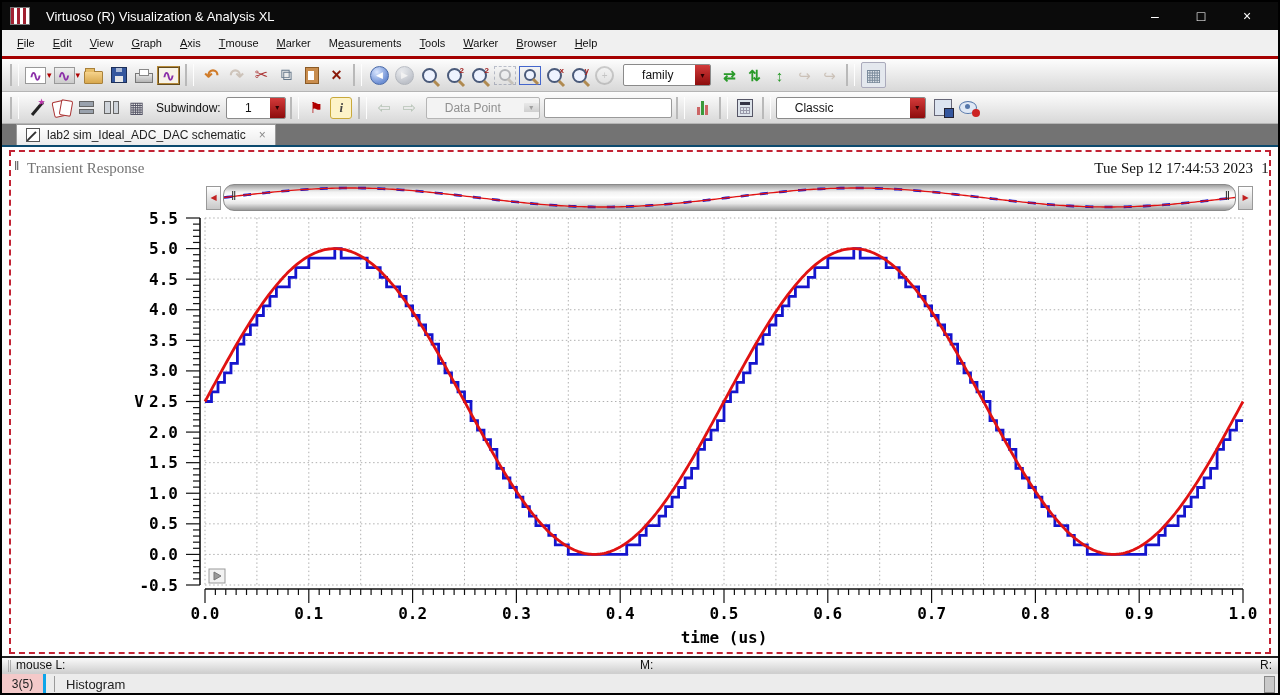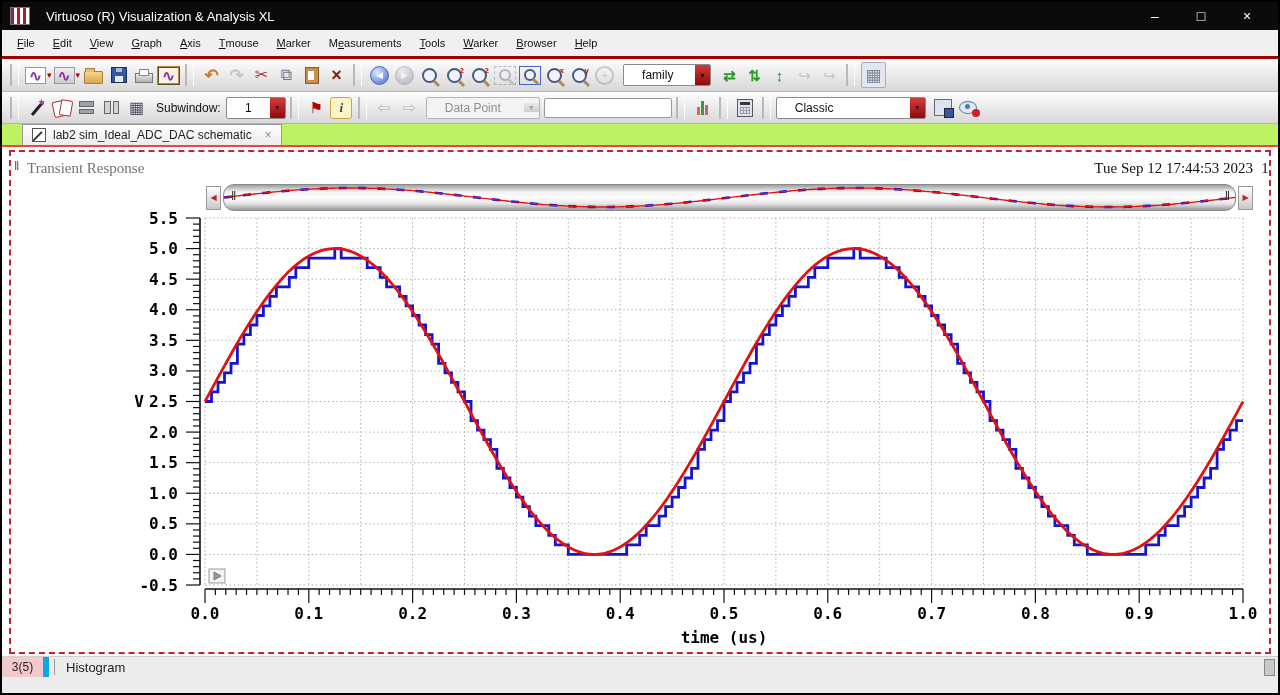--- a/index.html
+++ b/index.html
@@ -79,21 +79,21 @@
   .calcicon::before{content:"";position:absolute;top:2px;left:2px;right:2px;height:3px;background:#334;}
   .calcicon::after{content:"";position:absolute;bottom:2px;left:2px;right:2px;height:7px;
         background:repeating-linear-gradient(0deg,#99a 0 1px,transparent 1px 3px),repeating-linear-gradient(90deg,#99a 0 1px,transparent 1px 3px);}
   .eyeoff{position:relative;width:16px;height:11px;border:1px solid #5577aa;border-radius:50%;background:#dfe8f5;}
   .eyeoff::before{content:"";position:absolute;left:5px;top:2px;width:5px;height:5px;border-radius:50%;background:#5577aa;}
   .eyeoff::after{content:"";position:absolute;right:-4px;bottom:-4px;width:8px;height:8px;border-radius:50%;background:#cc2222;}
   .doccombo{width:16px;height:15px;background:#dce4f0;border:1px solid #667;position:relative;}
   .doccombo::after{content:"";position:absolute;right:-3px;bottom:-3px;width:8px;height:8px;background:#35579e;border:1px solid #223;}
 
   
-  .tabbar{height:21px;background:#bef264;border-bottom:2px solid #ef4444;display:flex;align-items:flex-end;padding-left:20px;}
+  .tabbar{height:21px;background:#737373;border-bottom:2px solid #0c4a6e;display:flex;align-items:flex-end;padding-left:14px;}
   .tab{height:20px;background:linear-gradient(#ffffff,#ececec);border:1px solid #9a9a9a;border-bottom:none;
        display:flex;align-items:center;gap:7px;padding:0 9px;font-size:12px;color:#222;}
   .tabicon{width:12px;height:12px;background:#fff;border:1px solid #555;position:relative;overflow:hidden;}
   .tabicon::after{content:"";position:absolute;left:-2px;bottom:-2px;width:16px;height:1.5px;background:#333;transform:rotate(-45deg);transform-origin:left bottom;}
   .tabclose{color:#8a8a8a;font-size:12px;margin-left:6px;}
 
   
   .workspace{position:relative;height:509px;background:#fff;}
   .gwin{position:absolute;left:7px;right:7px;top:3px;bottom:2px;border:2px dashed #c22233;background:#fff;overflow:hidden;}
   .gwin-grip{position:absolute;left:3px;top:6px;color:#555;font-size:13px;letter-spacing:-2px;}
@@ -136,21 +136,21 @@
   .axname{font:bold 16px "DejaVu Sans Mono",monospace;fill:#000;}
 
   
   .statusbar{height:15px;border-top:2px solid #222;background:linear-gradient(#fafafa,#cfcfcf);
              position:relative;font-size:12px;color:#111;}
   .sb-left{position:absolute;left:4px;top:0px;}
   .sb-left::before{content:"║";color:#999;font-size:10px;margin-right:3px;}
   .sb-mid{position:absolute;left:50%;top:0px;}
   .sb-right{position:absolute;right:6px;top:0px;}
   .bottombar{height:20px;background:#ececec;position:relative;border-top:1px solid #cfcfcf;}
-  .badge{position:absolute;left:0;top:0;bottom:0;width:41px;background:#f4c9c9;border-right:6px solid #0ea5e9;
+  .badge{position:absolute;left:0;top:0;bottom:0;width:41px;background:#f4c9c9;border-right:3px solid #0ea5e9;
          display:flex;align-items:center;justify-content:center;font-size:12px;color:#222;}
   .bb-sep{position:absolute;left:52px;top:2px;bottom:2px;border-left:1px solid #9a9a9a;}
   .histlabel{position:absolute;left:64px;top:3px;font-size:13px;color:#222;}
   .rstub{position:absolute;right:3px;top:2px;width:9px;height:15px;background:#c9c9c9;border:1px solid #888;}
 </style>
 </head>
 <body>
 
 <div class="app">
 
@@ -639,20 +639,25 @@
               <rect x="101" y="362" width="16" height="14" fill="#f2f2f2" stroke="#999"></rect>
               <polygon points="106,365 113,369 106,373" fill="#9a9a9a" stroke="#777"></polygon>
             </g>
             <path d="M97.0 194.5 H103.5 V184.9 H110.0 V175.4 H116.5 V165.8 H123.0 V156.3 H129.4 V137.2 H135.9 V127.6 H142.4 V118.0 H148.9 V108.5 H155.4 V98.9 H161.9 V89.4 H168.4 V79.8 H174.9 V79.8 H181.3 V70.3 H187.8 V60.7 H194.3 V60.7 H200.8 V51.1 H207.3 V51.1 H213.8 V51.1 H220.3 V51.1 H226.8 V41.6 H233.2 V51.1 H239.7 V51.1 H246.2 V51.1 H252.7 V51.1 H259.2 V60.7 H265.7 V60.7 H272.2 V70.3 H278.6 V79.8 H285.1 V79.8 H291.6 V89.4 H298.1 V98.9 H304.6 V108.5 H311.1 V118.0 H317.6 V127.6 H324.1 V137.2 H330.6 V156.3 H337.0 V165.8 H343.5 V175.4 H350.0 V184.9 H356.5 V194.5 H363.0 V213.6 H369.5 V223.2 H376.0 V232.7 H382.5 V242.3 H388.9 V261.4 H395.4 V271.0 H401.9 V280.5 H408.4 V290.1 H414.9 V299.6 H421.4 V309.2 H427.9 V318.7 H434.4 V318.7 H440.8 V328.3 H447.3 V337.9 H453.8 V337.9 H460.3 V347.4 H466.8 V347.4 H473.3 V347.4 H479.8 V347.4 H486.3 V347.4 H492.7 V347.4 H499.2 V347.4 H505.7 V347.4 H512.2 V347.4 H518.7 V337.9 H525.2 V337.9 H531.7 V328.3 H538.2 V318.7 H544.6 V318.7 H551.1 V309.2 H557.6 V299.6 H564.1 V290.1 H570.6 V280.5 H577.1 V271.0 H583.6 V261.4 H590.0 V242.3 H596.5 V232.7 H603.0 V223.2 H609.5 V213.6 H616.0 V194.5 H622.5 V184.9 H629.0 V175.4 H635.5 V165.8 H642.0 V156.3 H648.4 V137.2 H654.9 V127.6 H661.4 V118.0 H667.9 V108.5 H674.4 V98.9 H680.9 V89.4 H687.4 V79.8 H693.9 V79.8 H700.3 V70.3 H706.8 V60.7 H713.3 V60.7 H719.8 V51.1 H726.3 V51.1 H732.8 V51.1 H739.3 V51.1 H745.8 V41.6 H752.2 V51.1 H758.7 V51.1 H765.2 V51.1 H771.7 V51.1 H778.2 V60.7 H784.7 V60.7 H791.2 V70.3 H797.7 V79.8 H804.1 V79.8 H810.6 V89.4 H817.1 V98.9 H823.6 V108.5 H830.1 V118.0 H836.6 V127.6 H843.1 V137.2 H849.6 V156.3 H856.0 V165.8 H862.5 V175.4 H869.0 V184.9 H875.5 V194.5 H882.0 V213.6 H888.5 V223.2 H895.0 V232.7 H901.5 V242.3 H907.9 V261.4 H914.4 V271.0 H920.9 V280.5 H927.4 V290.1 H933.9 V299.6 H940.4 V309.2 H946.9 V318.7 H953.4 V318.7 H959.8 V328.3 H966.3 V337.9 H972.8 V337.9 H979.3 V347.4 H985.8 V347.4 H992.3 V347.4 H998.8 V347.4 H1005.3 V347.4 H1011.7 V347.4 H1018.2 V347.4 H1024.7 V347.4 H1031.2 V347.4 H1037.7 V337.9 H1044.2 V337.9 H1050.7 V328.3 H1057.2 V318.7 H1063.6 V318.7 H1070.1 V309.2 H1076.6 V299.6 H1083.1 V290.1 H1089.6 V280.5 H1096.1 V271.0 H1102.6 V261.4 H1109.1 V242.3 H1115.5 V232.7 H1122.0 V223.2 H1128.5 V213.6 H1135.0" fill="none" stroke="#1515cd" stroke-width="2.8"></path>
             <path d="M97.0 194.5 L99.0 190.8 L101.0 187.1 L103.0 183.4 L105.0 179.7 L107.0 176.1 L109.0 172.4 L111.0 168.8 L113.0 165.1 L115.0 161.5 L117.0 157.9 L119.0 154.3 L121.0 150.8 L123.0 147.2 L124.9 143.7 L126.9 140.3 L128.9 136.8 L130.9 133.4 L132.9 130.1 L134.9 126.7 L136.9 123.4 L138.9 120.2 L140.9 117.0 L142.9 113.8 L144.9 110.7 L146.9 107.6 L148.9 104.6 L150.9 101.7 L152.9 98.7 L154.9 95.9 L156.9 93.1 L158.9 90.4 L160.9 87.7 L162.9 85.1 L164.9 82.5 L166.9 80.0 L168.9 77.6 L170.9 75.3 L172.9 73.0 L174.8 70.8 L176.8 68.7 L178.8 66.6 L180.8 64.6 L182.8 62.7 L184.8 60.9 L186.8 59.1 L188.8 57.4 L190.8 55.8 L192.8 54.3 L194.8 52.9 L196.8 51.5 L198.8 50.3 L200.8 49.1 L202.8 48.0 L204.8 47.0 L206.8 46.0 L208.8 45.2 L210.8 44.4 L212.8 43.8 L214.8 43.2 L216.8 42.7 L218.8 42.3 L220.8 42.0 L222.8 41.8 L224.8 41.6 L226.8 41.6 L228.7 41.6 L230.7 41.8 L232.7 42.0 L234.7 42.3 L236.7 42.7 L238.7 43.2 L240.7 43.8 L242.7 44.4 L244.7 45.2 L246.7 46.0 L248.7 47.0 L250.7 48.0 L252.7 49.1 L254.7 50.3 L256.7 51.5 L258.7 52.9 L260.7 54.3 L262.7 55.8 L264.7 57.4 L266.7 59.1 L268.7 60.9 L270.7 62.7 L272.7 64.6 L274.7 66.6 L276.7 68.7 L278.6 70.8 L280.6 73.0 L282.6 75.3 L284.6 77.6 L286.6 80.0 L288.6 82.5 L290.6 85.1 L292.6 87.7 L294.6 90.4 L296.6 93.1 L298.6 95.9 L300.6 98.7 L302.6 101.7 L304.6 104.6 L306.6 107.6 L308.6 110.7 L310.6 113.8 L312.6 117.0 L314.6 120.2 L316.6 123.4 L318.6 126.7 L320.6 130.1 L322.6 133.4 L324.6 136.8 L326.6 140.3 L328.6 143.7 L330.6 147.2 L332.5 150.8 L334.5 154.3 L336.5 157.9 L338.5 161.5 L340.5 165.1 L342.5 168.8 L344.5 172.4 L346.5 176.1 L348.5 179.7 L350.5 183.4 L352.5 187.1 L354.5 190.8 L356.5 194.5 L358.5 198.2 L360.5 201.9 L362.5 205.6 L364.5 209.3 L366.5 212.9 L368.5 216.6 L370.5 220.2 L372.5 223.9 L374.5 227.5 L376.5 231.1 L378.5 234.7 L380.5 238.2 L382.5 241.8 L384.4 245.3 L386.4 248.7 L388.4 252.2 L390.4 255.6 L392.4 258.9 L394.4 262.3 L396.4 265.6 L398.4 268.8 L400.4 272.0 L402.4 275.2 L404.4 278.3 L406.4 281.4 L408.4 284.4 L410.4 287.3 L412.4 290.3 L414.4 293.1 L416.4 295.9 L418.4 298.6 L420.4 301.3 L422.4 303.9 L424.4 306.5 L426.4 309.0 L428.4 311.4 L430.4 313.7 L432.4 316.0 L434.4 318.2 L436.3 320.3 L438.3 322.4 L440.3 324.4 L442.3 326.3 L444.3 328.1 L446.3 329.9 L448.3 331.6 L450.3 333.2 L452.3 334.7 L454.3 336.1 L456.3 337.5 L458.3 338.7 L460.3 339.9 L462.3 341.0 L464.3 342.0 L466.3 343.0 L468.3 343.8 L470.3 344.6 L472.3 345.2 L474.3 345.8 L476.3 346.3 L478.3 346.7 L480.3 347.0 L482.3 347.2 L484.3 347.4 L486.3 347.4 L488.2 347.4 L490.2 347.2 L492.2 347.0 L494.2 346.7 L496.2 346.3 L498.2 345.8 L500.2 345.2 L502.2 344.6 L504.2 343.8 L506.2 343.0 L508.2 342.0 L510.2 341.0 L512.2 339.9 L514.2 338.7 L516.2 337.5 L518.2 336.1 L520.2 334.7 L522.2 333.2 L524.2 331.6 L526.2 329.9 L528.2 328.1 L530.2 326.3 L532.2 324.4 L534.2 322.4 L536.2 320.3 L538.1 318.2 L540.1 316.0 L542.1 313.7 L544.1 311.4 L546.1 309.0 L548.1 306.5 L550.1 303.9 L552.1 301.3 L554.1 298.6 L556.1 295.9 L558.1 293.1 L560.1 290.3 L562.1 287.3 L564.1 284.4 L566.1 281.4 L568.1 278.3 L570.1 275.2 L572.1 272.0 L574.1 268.8 L576.1 265.6 L578.1 262.3 L580.1 258.9 L582.1 255.6 L584.1 252.2 L586.1 248.7 L588.1 245.3 L590.0 241.8 L592.0 238.2 L594.0 234.7 L596.0 231.1 L598.0 227.5 L600.0 223.9 L602.0 220.2 L604.0 216.6 L606.0 212.9 L608.0 209.3 L610.0 205.6 L612.0 201.9 L614.0 198.2 L616.0 194.5 L618.0 190.8 L620.0 187.1 L622.0 183.4 L624.0 179.7 L626.0 176.1 L628.0 172.4 L630.0 168.8 L632.0 165.1 L634.0 161.5 L636.0 157.9 L638.0 154.3 L640.0 150.8 L642.0 147.2 L643.9 143.7 L645.9 140.3 L647.9 136.8 L649.9 133.4 L651.9 130.1 L653.9 126.7 L655.9 123.4 L657.9 120.2 L659.9 117.0 L661.9 113.8 L663.9 110.7 L665.9 107.6 L667.9 104.6 L669.9 101.7 L671.9 98.7 L673.9 95.9 L675.9 93.1 L677.9 90.4 L679.9 87.7 L681.9 85.1 L683.9 82.5 L685.9 80.0 L687.9 77.6 L689.9 75.3 L691.9 73.0 L693.8 70.8 L695.8 68.7 L697.8 66.6 L699.8 64.6 L701.8 62.7 L703.8 60.9 L705.8 59.1 L707.8 57.4 L709.8 55.8 L711.8 54.3 L713.8 52.9 L715.8 51.5 L717.8 50.3 L719.8 49.1 L721.8 48.0 L723.8 47.0 L725.8 46.0 L727.8 45.2 L729.8 44.4 L731.8 43.8 L733.8 43.2 L735.8 42.7 L737.8 42.3 L739.8 42.0 L741.8 41.8 L743.8 41.6 L745.8 41.6 L747.7 41.6 L749.7 41.8 L751.7 42.0 L753.7 42.3 L755.7 42.7 L757.7 43.2 L759.7 43.8 L761.7 44.4 L763.7 45.2 L765.7 46.0 L767.7 47.0 L769.7 48.0 L771.7 49.1 L773.7 50.3 L775.7 51.5 L777.7 52.9 L779.7 54.3 L781.7 55.8 L783.7 57.4 L785.7 59.1 L787.7 60.9 L789.7 62.7 L791.7 64.6 L793.7 66.6 L795.7 68.7 L797.7 70.8 L799.6 73.0 L801.6 75.3 L803.6 77.6 L805.6 80.0 L807.6 82.5 L809.6 85.1 L811.6 87.7 L813.6 90.4 L815.6 93.1 L817.6 95.9 L819.6 98.7 L821.6 101.7 L823.6 104.6 L825.6 107.6 L827.6 110.7 L829.6 113.8 L831.6 117.0 L833.6 120.2 L835.6 123.4 L837.6 126.7 L839.6 130.1 L841.6 133.4 L843.6 136.8 L845.6 140.3 L847.6 143.7 L849.5 147.2 L851.5 150.8 L853.5 154.3 L855.5 157.9 L857.5 161.5 L859.5 165.1 L861.5 168.8 L863.5 172.4 L865.5 176.1 L867.5 179.7 L869.5 183.4 L871.5 187.1 L873.5 190.8 L875.5 194.5 L877.5 198.2 L879.5 201.9 L881.5 205.6 L883.5 209.3 L885.5 212.9 L887.5 216.6 L889.5 220.2 L891.5 223.9 L893.5 227.5 L895.5 231.1 L897.5 234.7 L899.5 238.2 L901.5 241.8 L903.4 245.3 L905.4 248.7 L907.4 252.2 L909.4 255.6 L911.4 258.9 L913.4 262.3 L915.4 265.6 L917.4 268.8 L919.4 272.0 L921.4 275.2 L923.4 278.3 L925.4 281.4 L927.4 284.4 L929.4 287.3 L931.4 290.3 L933.4 293.1 L935.4 295.9 L937.4 298.6 L939.4 301.3 L941.4 303.9 L943.4 306.5 L945.4 309.0 L947.4 311.4 L949.4 313.7 L951.4 316.0 L953.3 318.2 L955.3 320.3 L957.3 322.4 L959.3 324.4 L961.3 326.3 L963.3 328.1 L965.3 329.9 L967.3 331.6 L969.3 333.2 L971.3 334.7 L973.3 336.1 L975.3 337.5 L977.3 338.7 L979.3 339.9 L981.3 341.0 L983.3 342.0 L985.3 343.0 L987.3 343.8 L989.3 344.6 L991.3 345.2 L993.3 345.8 L995.3 346.3 L997.3 346.7 L999.3 347.0 L1001.3 347.2 L1003.3 347.4 L1005.3 347.4 L1007.2 347.4 L1009.2 347.2 L1011.2 347.0 L1013.2 346.7 L1015.2 346.3 L1017.2 345.8 L1019.2 345.2 L1021.2 344.6 L1023.2 343.8 L1025.2 343.0 L1027.2 342.0 L1029.2 341.0 L1031.2 339.9 L1033.2 338.7 L1035.2 337.5 L1037.2 336.1 L1039.2 334.7 L1041.2 333.2 L1043.2 331.6 L1045.2 329.9 L1047.2 328.1 L1049.2 326.3 L1051.2 324.4 L1053.2 322.4 L1055.2 320.3 L1057.2 318.2 L1059.1 316.0 L1061.1 313.7 L1063.1 311.4 L1065.1 309.0 L1067.1 306.5 L1069.1 303.9 L1071.1 301.3 L1073.1 298.6 L1075.1 295.9 L1077.1 293.1 L1079.1 290.3 L1081.1 287.3 L1083.1 284.4 L1085.1 281.4 L1087.1 278.3 L1089.1 275.2 L1091.1 272.0 L1093.1 268.8 L1095.1 265.6 L1097.1 262.3 L1099.1 258.9 L1101.1 255.6 L1103.1 252.2 L1105.1 248.7 L1107.1 245.3 L1109.0 241.8 L1111.0 238.2 L1113.0 234.7 L1115.0 231.1 L1117.0 227.5 L1119.0 223.9 L1121.0 220.2 L1123.0 216.6 L1125.0 212.9 L1127.0 209.3 L1129.0 205.6 L1131.0 201.9 L1133.0 198.2 L1135.0 194.5 " fill="none" stroke="#e01212" stroke-width="2.8" stroke-linejoin="round"></path>
           </svg>
       </div>
     </div>
   </div>
 
+  <div class="statusbar">
+    <span class="sb-left">mouse L:</span>
+    <span class="sb-mid">M:</span>
+    <span class="sb-right">R:</span>
+  </div>
 
   <div class="bottombar">
     <span class="badge">3(5)</span>
     <span class="bb-sep"></span>
     <span class="histlabel">Histogram</span>
     <span class="rstub"></span>
   </div>
 
 </div>
 

